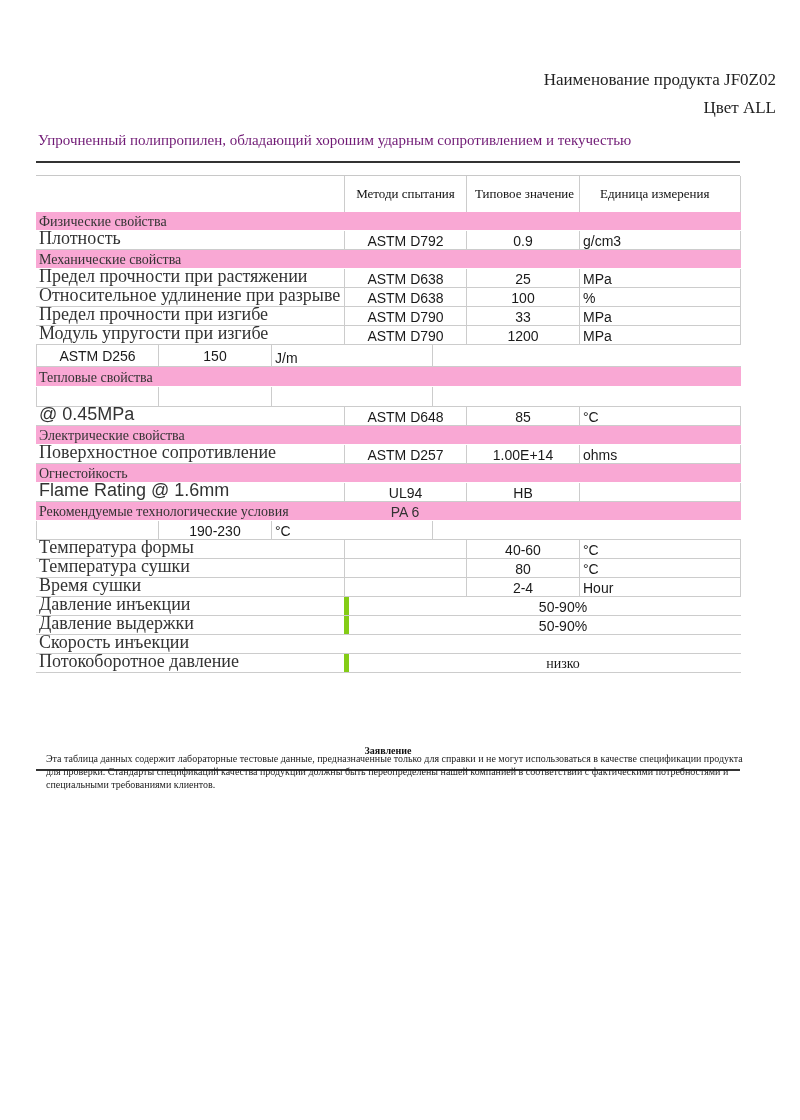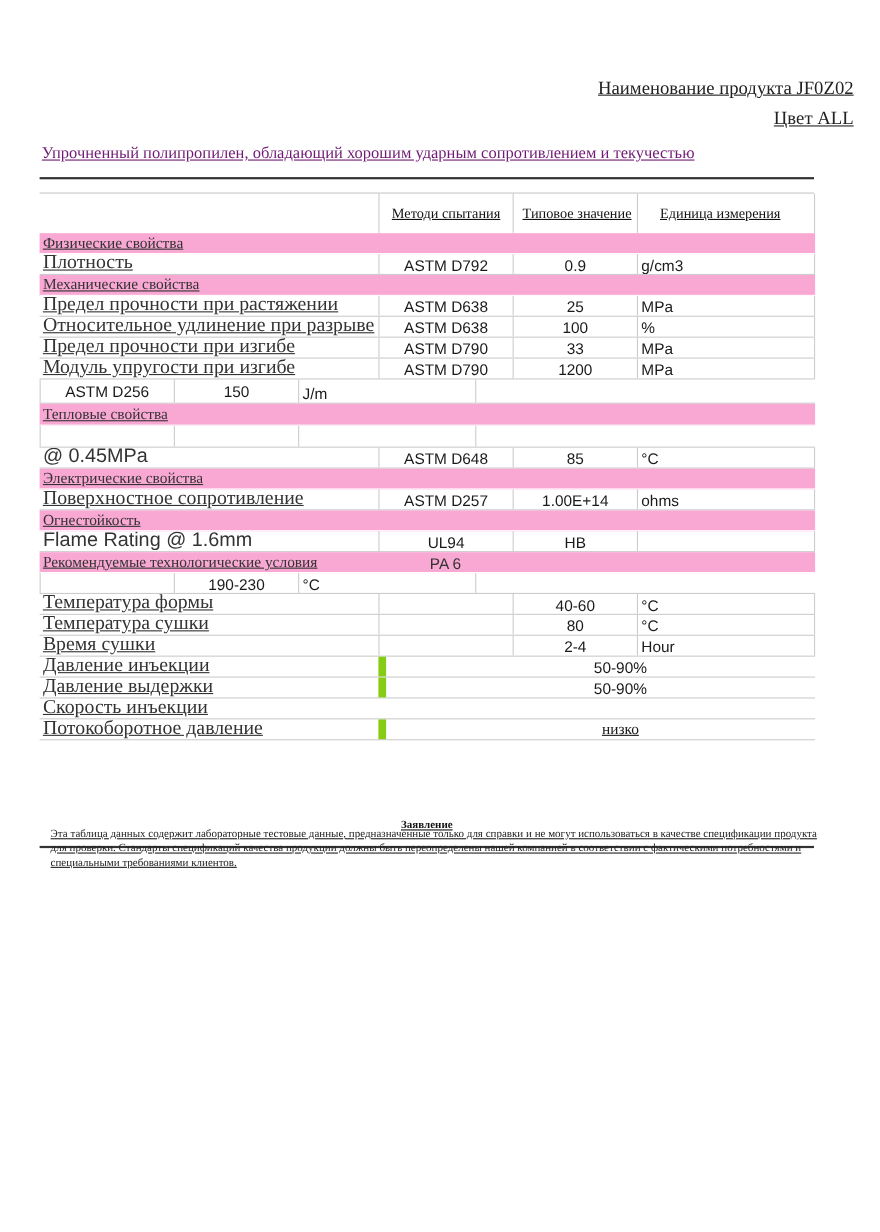--- a/index.html
+++ b/index.html
@@ -1,36 +1,36 @@
 <!DOCTYPE html>
 <html><head>
   <meta charset="utf-8">
   <style>
     html, body { margin: 0; padding: 0; background: #ffffff; }
     body { width: 800px; height: 1120px; position: relative; overflow: hidden; color: #1a1a1a; }
-    .serif { font-family: "Liberation Serif", "DejaVu Serif", serif; text-decoration: underline; }
+    .serif { font-family: "Liberation Serif", "DejaVu Serif", serif; }
     .sans { font-family: "Liberation Sans", "DejaVu Sans", sans-serif; }
 
     .prod-name { position: absolute; right: 24px; top: 70px; font-size: 17px; color: #222; }
     .prod-color { position: absolute; right: 24px; top: 98px; font-size: 17px; color: #222; }
     .subtitle { position: absolute; left: 38px; top: 132px; font-size: 15px; color: #701a75; }
     .rule-thick { position: absolute; left: 36px; width: 704px; height: 2px; background: #333; }
     .rule-top { top: 161px; }
     .rule-thin { position: absolute; left: 36px; top: 175px; width: 704px; height: 1px; background: #c8c8c8; }
 
     .table { position: absolute; left: 36px; top: 176px; width: 705px; }
     .row { position: relative; display: flex; height: 19px; border-bottom: 1px solid #cccccc; box-sizing: border-box; }
     .row.header { height: 36px; border-bottom: none; }
     .row.section { background: #f9a8d4; height: 19px; border-bottom: 1px solid #ffffff; }
     .cell { box-sizing: border-box; display: flex; align-items: flex-end; overflow: hidden; white-space: nowrap; }
     .c-prop { width: 308px; padding-left: 3px; font-size: 18px; color: #333; }
     .c-method { width: 122px; justify-content: center; border-left: 1px solid #cccccc; font-size: 14px; }
     .c-value { width: 113px; justify-content: center; border-left: 1px solid #cccccc; font-size: 14px; }
     .c-unit { width: 162px; padding-left: 3px; border-left: 1px solid #cccccc; border-right: 1px solid #cccccc; font-size: 14px; }
-    .merged { width: 397px; justify-content: center; border-left: 7px solid #84cc16; font-size: 14px; padding-left: 36px; }
+    .merged { width: 397px; justify-content: center; border-left: 5px solid #84cc16; font-size: 14px; padding-left: 36px; }
     .header .cell { align-items: center; font-size: 13px; color: #111; }
     .header .c-prop { border: none; }
     .header .c-unit { border-right: 1px solid #cccccc; }
     .header .c-value { justify-content: flex-start; padding-left: 8px; border-left: 1px solid #cccccc; overflow: visible; }
     .header .c-unit { padding-left: 20px; overflow: visible; }
     .section .cell { border: none; color: #333; font-size: 14px; }
     .section .c-method { justify-content: center; }
     .small { font-size: 9.5px !important; }
     .row.tall { height: 22px; }
     .row.heat1 { height: 20px; }

